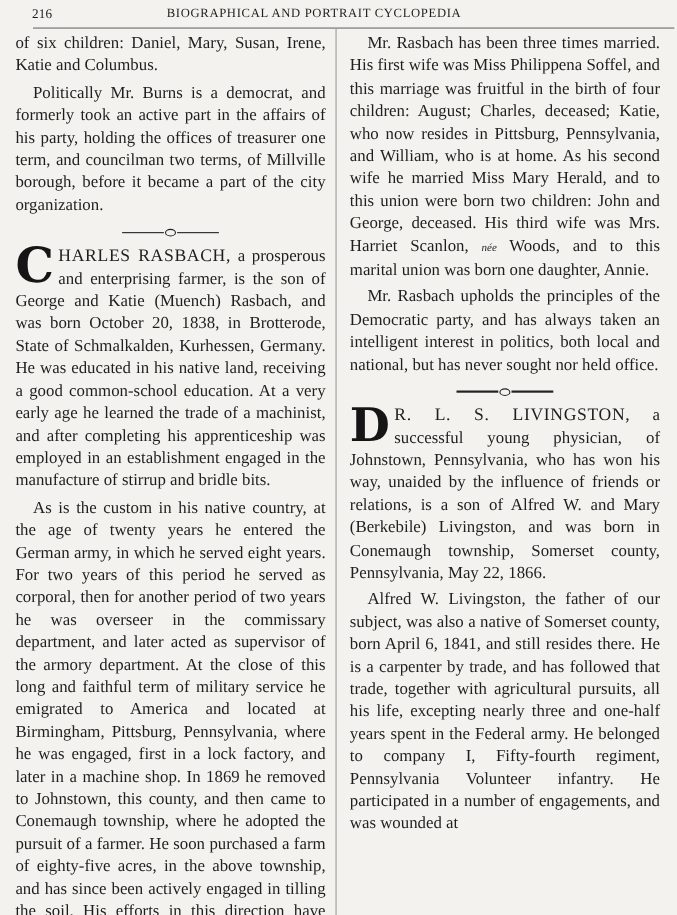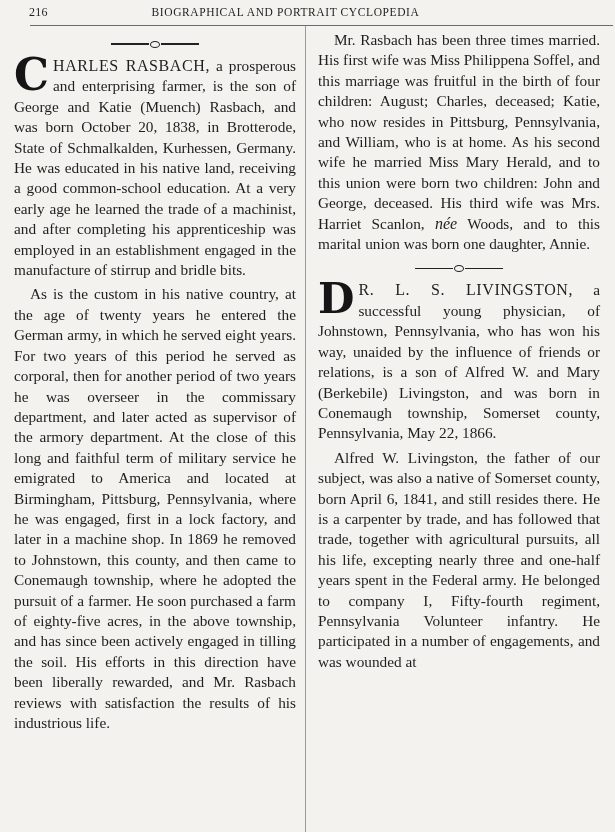--- a/index.html
+++ b/index.html
@@ -44,52 +44,55 @@
   }
   .bio-start { position:relative; }
   .drop-cap {
     float:left; font-family:"DejaVu Serif","Liberation Serif",serif; font-weight:bold;
     font-size:42px; line-height:34px; margin:2px 4px 0 0; color:#151515;
   }
   .drop-cap.c { font-size:44px; }
   .name-caps {
     font-weight:normal; letter-spacing:0.6px; font-size:16px;
   }
-  em.nee { font-size:16px; }
+  em.nee { font-size:10px; }
 </style>
 </head>
 <body>
 
 <div class="page-header">
   <span class="page-number">216</span>
   <div class="running-head">BIOGRAPHICAL AND PORTRAIT CYCLOPEDIA</div>
   <div class="header-rule"></div>
 </div>
 
 <div class="col-divider"></div>
 
 <div class="column col-left">
+  <p class="para noindent">of six children: Daniel, Mary, Susan, Irene, Katie and Columbus.</p>
+  <p class="para indent">Politically Mr. Burns is a democrat, and formerly took an active part in the affairs of his party, holding the offices of treasurer one term, and councilman two terms, of Millville borough, before it became a part of the city organization.</p>
 
   <div class="separator">
     <span class="rule"></span>
     <span class="knot"></span>
     <span class="rule"></span>
   </div>
 
   <p class="para noindent bio-start">
     <span class="drop-cap c">C</span><span class="name-caps">HARLES RASBACH,</span><span> a prosperous and enterprising farmer, is the son of George and Katie (Muench) Rasbach, and was born October 20, 1838, in Brotterode, State of Schmalkalden, Kurhessen, Germany.  He was educated in his native land, receiving a good common-school education.  At a very early age he learned the trade of a machinist, and after completing his apprenticeship was employed in an establishment engaged in the manufacture of stirrup and bridle bits.</span>
   </p>
 
   <p class="para indent">As is the custom in his native country, at the age of twenty years he entered the German army, in which he served eight years. For two years of this period he served as corporal, then for another period of two years he was overseer in the commissary department, and later acted as supervisor of the armory department.  At the close of this long and faithful term of military service he emigrated to America and located at Birmingham, Pittsburg, Pennsylvania, where he was engaged, first in a lock factory, and later in a machine shop.  In 1869 he removed to Johnstown, this county, and then came to Conemaugh township, where he adopted the pursuit of a farmer.  He soon purchased a farm of eighty-five acres, in the above township, and has since been actively engaged in tilling the soil. His efforts in this direction have been liberally rewarded, and Mr. Rasbach reviews with satisfaction the results of his industrious life.</p>
 </div>
 
 <div class="column col-right">
   <p class="para indent">
     <span>Mr. Rasbach has been three times married. His first wife was Miss Philippena Soffel, and this marriage was fruitful in the birth of four children: August; Charles, deceased; Katie, who now resides in Pittsburg, Pennsylvania, and William, who is at home.  As his second wife he married Miss Mary Herald, and to this union were born two children: John and George, deceased.  His third wife was Mrs. Harriet Scanlon, </span><em class="nee">née</em><span> Woods, and to this marital union was born one daughter, Annie.</span>
   </p>
+  <p class="para indent">Mr. Rasbach upholds the principles of the Democratic party, and has always taken an intelligent interest in politics, both local and national, but has never sought nor held office.</p>
 
   <div class="separator">
     <span class="rule"></span>
     <span class="knot"></span>
     <span class="rule"></span>
   </div>
 
   <p class="para noindent bio-start">
     <span class="drop-cap">D</span><span class="name-caps">R. L. S. LIVINGSTON,</span><span> a successful young physician, of Johnstown, Pennsylvania, who has won his way, unaided by the influence of friends or relations, is a son of Alfred W. and Mary (Berkebile) Livingston, and was born in Conemaugh township, Somerset county, Pennsylvania, May 22, 1866.</span>
   </p>

